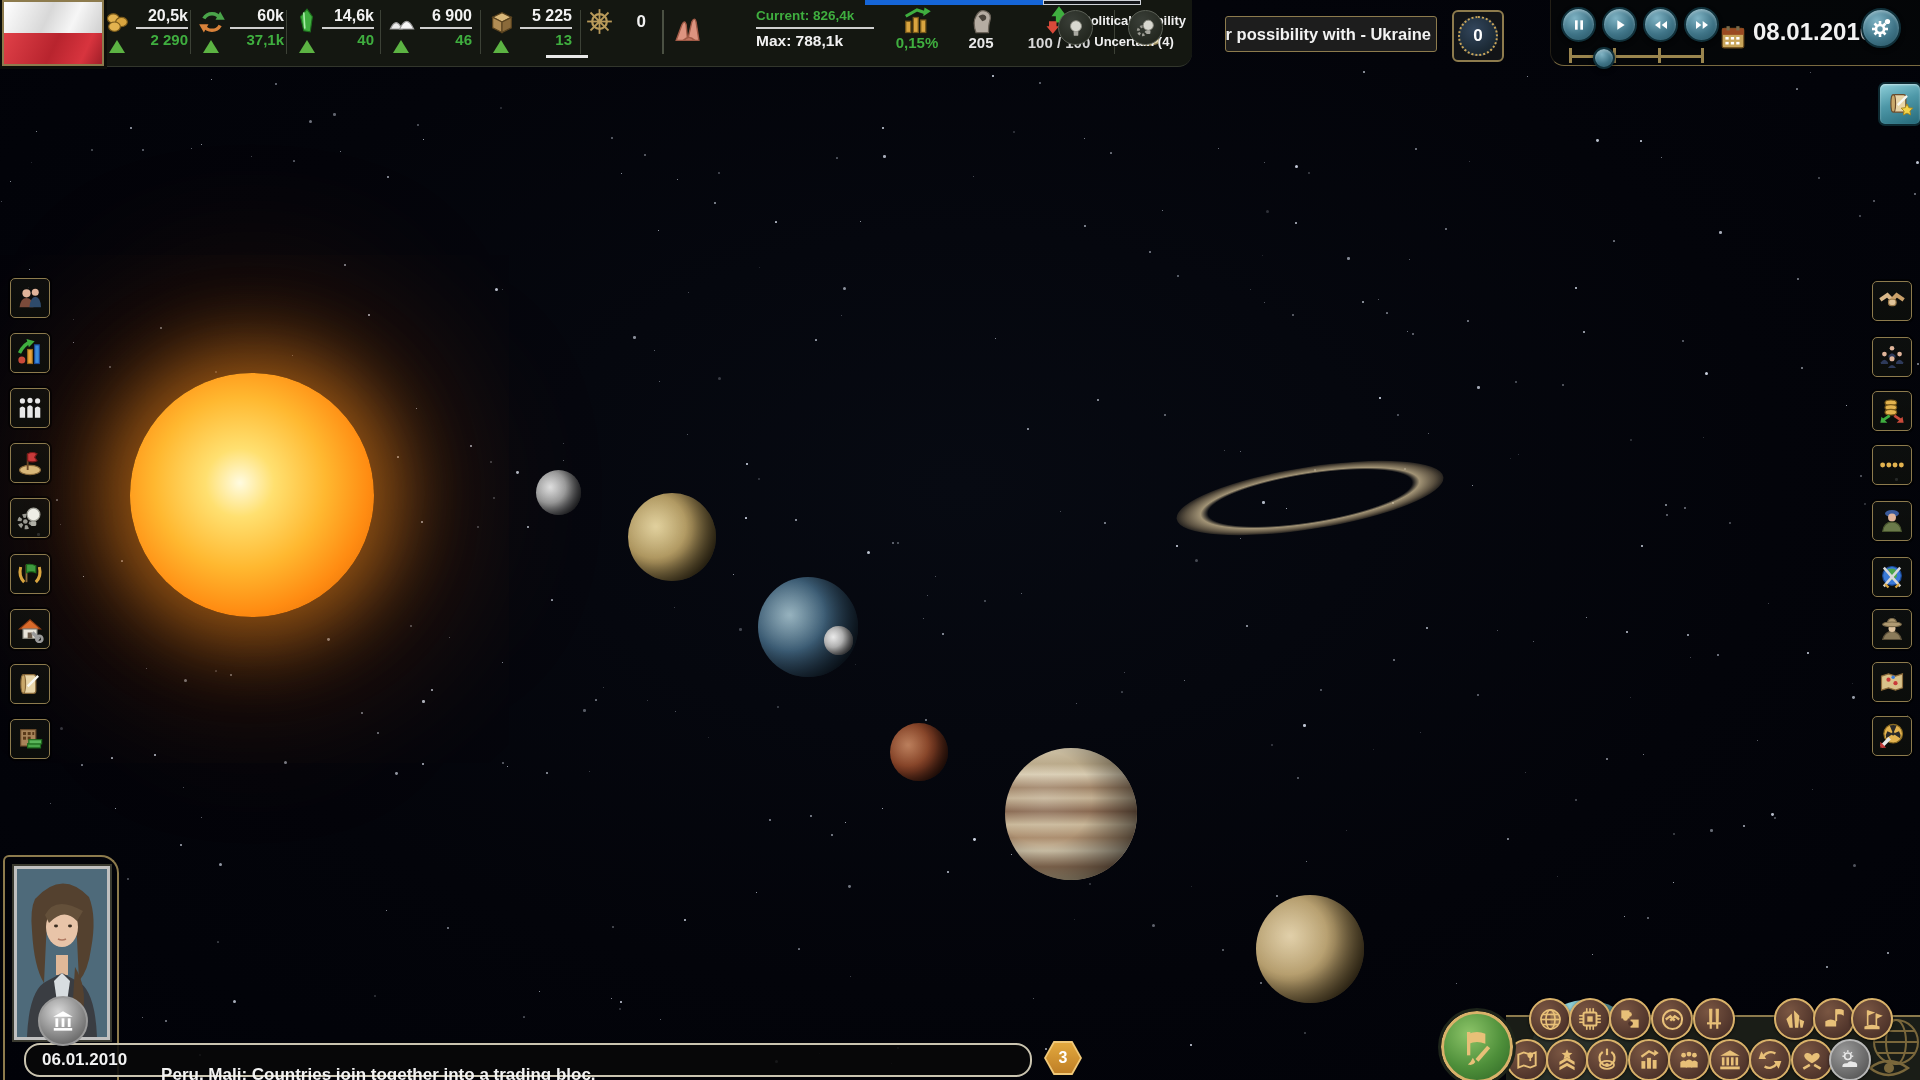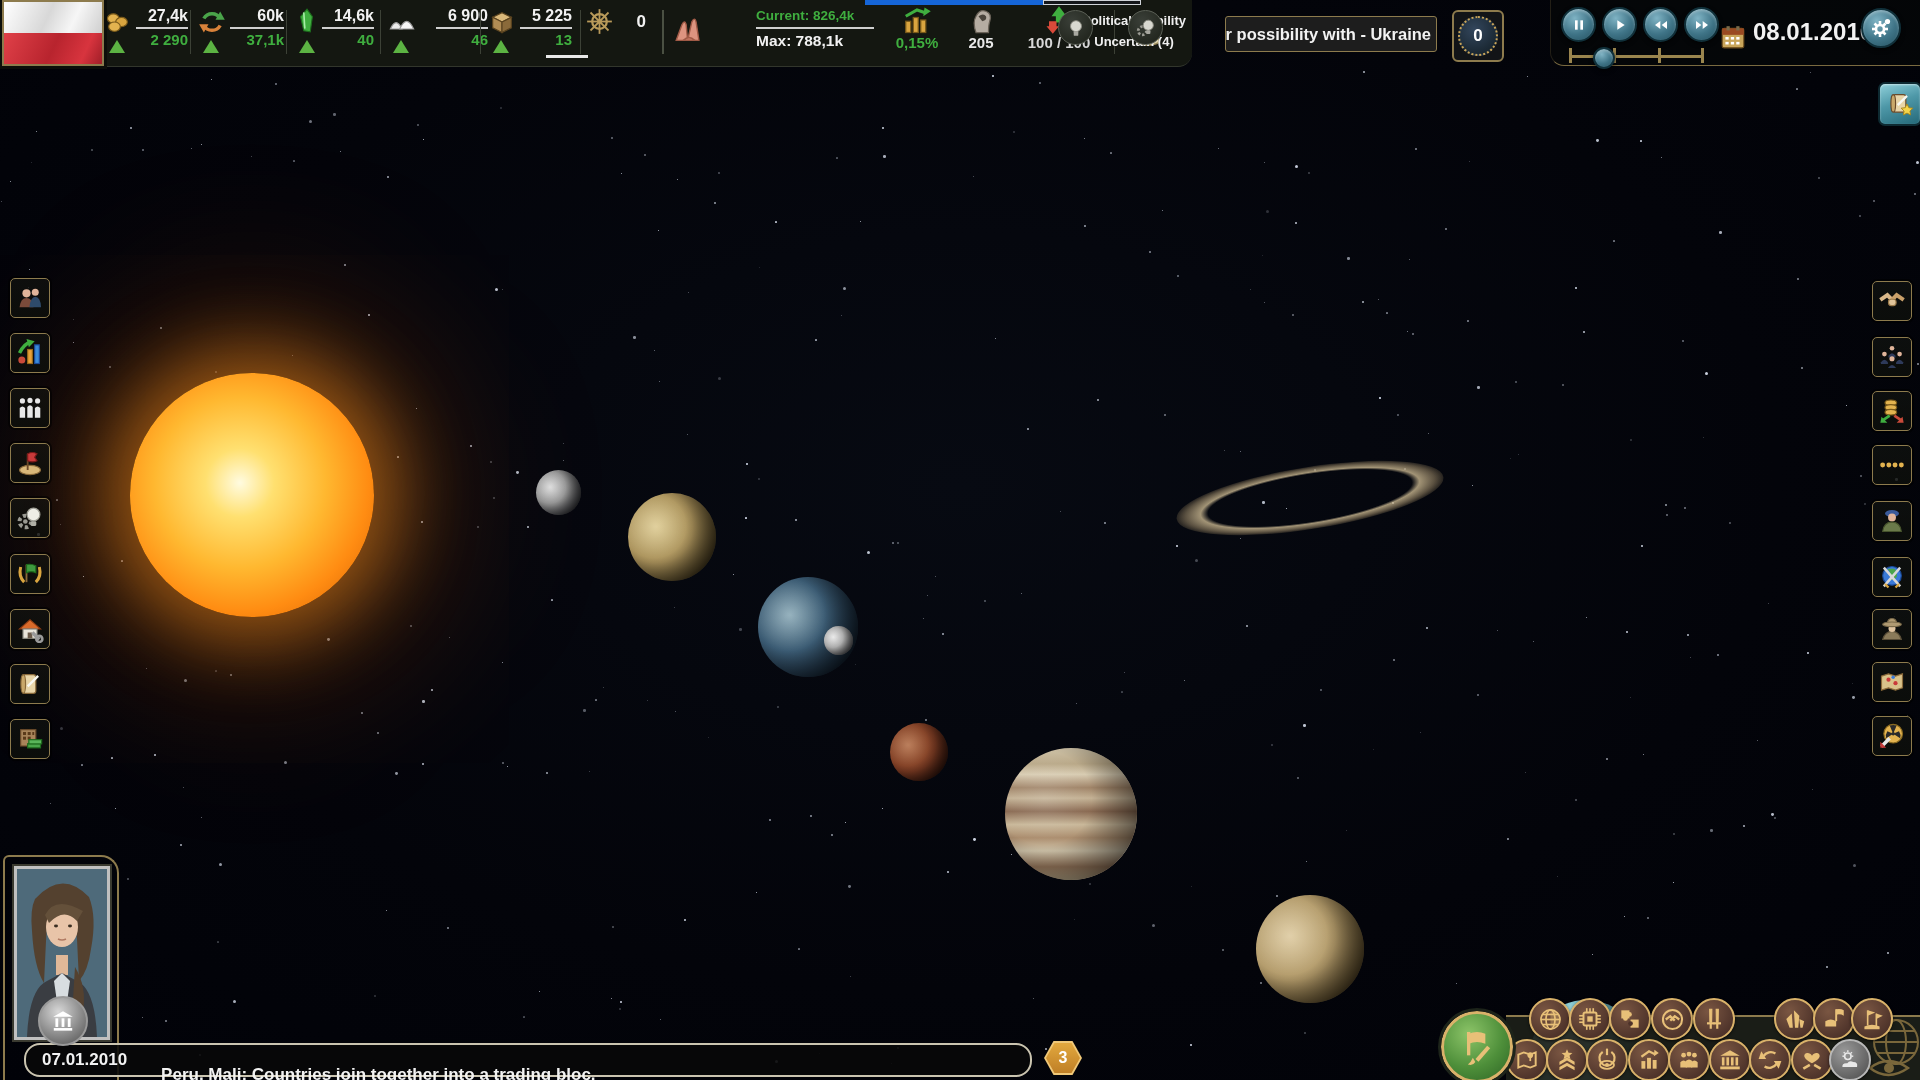--- a/index.html
+++ b/index.html
@@ -472,21 +472,21 @@
 
     <div class="res" style="left:8px">
       <span class="icw">
         <svg viewBox="0 0 24 24" width="28" height="28">
             <ellipse cx="8" cy="9" rx="5" ry="4" fill="#e3b34f" stroke="#7a5a1a"></ellipse>
             <ellipse cx="15" cy="12" rx="5" ry="4" fill="#d9a53f" stroke="#7a5a1a"></ellipse>
             <ellipse cx="9" cy="16" rx="5" ry="4" fill="#e3b34f" stroke="#7a5a1a"></ellipse>
           </svg></span>
       <span class="uparrow"></span>
       <div class="col" style="left:32px;width:52px">
-        <div class="v">27,4k</div>
+        <div class="v">20,5k</div>
         <div class="hr"></div>
         <div class="d">2 290</div>
       </div>
     </div>
     <div class="sep" style="left:94px"></div>
 
     <div class="res" style="left:102px">
       <span class="icw">
         <svg viewBox="0 0 24 24" width="28" height="28">
             <path d="M19 9 A8 8 0 0 0 5 9" stroke="#4aa54a" stroke-width="3" fill="none"></path>
@@ -518,21 +518,21 @@
     </div>
     <div class="sep" style="left:284px"></div>
 
     <div class="res" style="left:292px">
       <span class="icw">
         <svg viewBox="0 0 24 24" width="28" height="28">
             <path d="M2 18 Q7 7 12 18 Z" fill="#ececec" stroke="#9a9a9a"></path>
             <path d="M10 18 Q16 5 22 18 Z" fill="#f7f7f7" stroke="#9a9a9a"></path>
           </svg></span>
       <span class="uparrow"></span>
-      <div class="col" style="left:48px;width:52px">
+      <div class="col" style="left:32px;width:52px">
         <div class="v">6 900</div>
         <div class="hr"></div>
         <div class="d">46</div>
       </div>
     </div>
     <div class="sep" style="left:384px"></div>
 
     <div class="res" style="left:392px">
       <span class="icw">
         <svg viewBox="0 0 24 24" width="28" height="28">
@@ -945,21 +945,21 @@
         <g fill="#fff">
           <rect x="5" y="9.5" width="2.6" height="8"></rect>
           <rect x="10.7" y="9.5" width="2.6" height="8"></rect>
           <rect x="16.4" y="9.5" width="2.6" height="8"></rect>
           <rect x="3.5" y="18.5" width="17" height="2.4"></rect>
         </g>
       </svg>
   </div>
 
   <div id="newsbar">
-    <span class="nd">07.01.2010</span>
+    <span class="nd">06.01.2010</span>
     <span class="nm">Peru, Mali: Countries join together into a trading bloc.</span>
   </div>
   <div id="news-badge">
     <div class="inner">3</div>
   </div>
 
   <div id="br-panel"></div>
   <div id="watermark">
     <svg viewBox="0 0 70 70" width="70" height="70">
         <g stroke="#c9a55a" fill="none" stroke-width="2">

